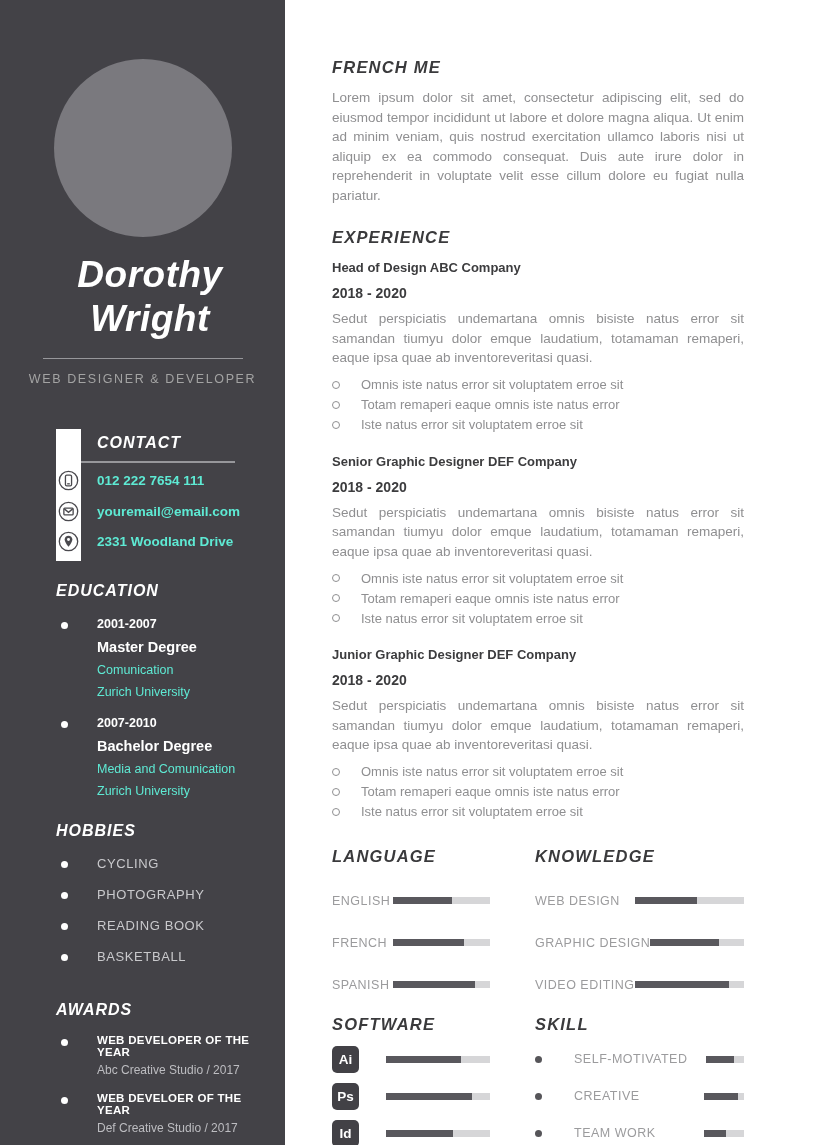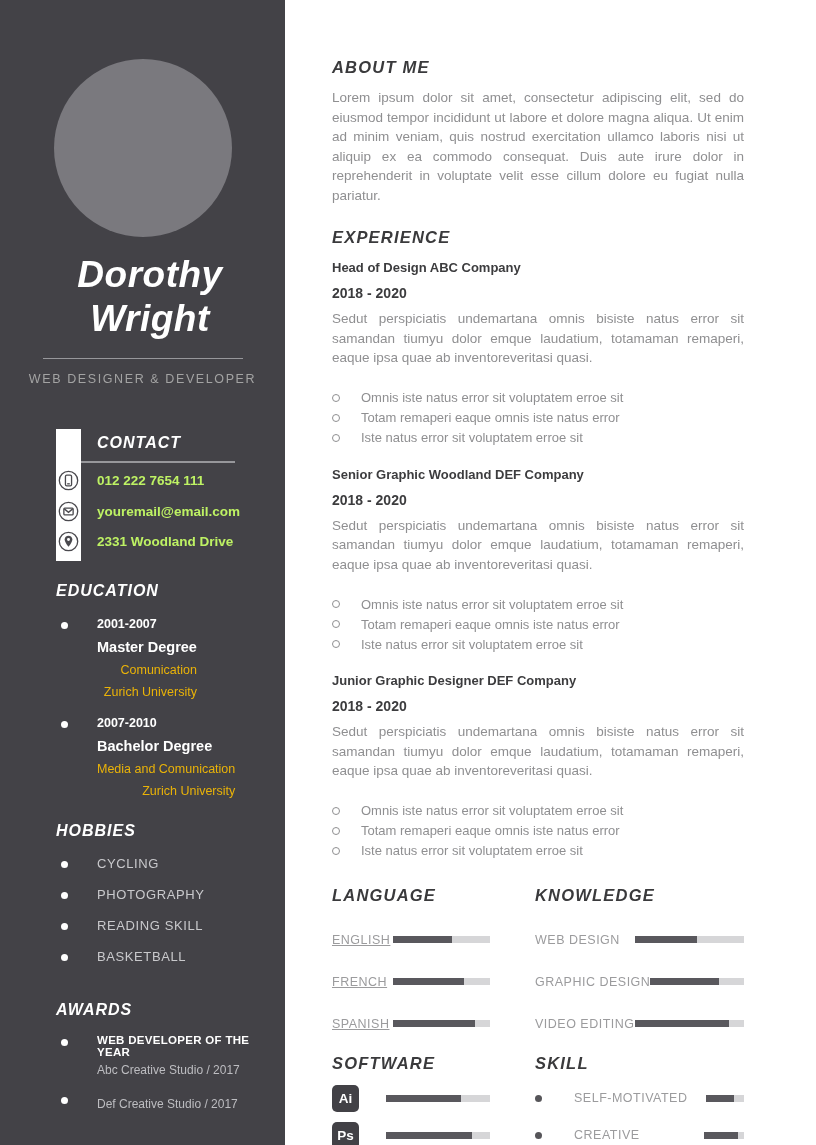--- a/index.html
+++ b/index.html
@@ -16,64 +16,64 @@
   .job-subtitle { margin-top:13px; text-align:center; font-size:12.5px; letter-spacing:1.6px; color:#a3a3a3; }
 
   .side-heading { font-style:italic; font-weight:bold; font-size:16px; letter-spacing:1px; color:#fff; }
 
   
   .contact { position:relative; height:132px; margin-top:43px; }
   .icon-strip { position:absolute; left:56px; top:0; width:25px; height:132px; background:#fff; }
   .contact-title { position:absolute; left:97px; top:5px; }
   .contact-underline { position:absolute; left:81px; top:32px; width:154px; height:2px; background:#97979b; }
   .contact-icon { position:absolute; left:58px; width:21px; height:21px; }
-  .contact-text { position:absolute; left:97px; font-size:13.5px; font-weight:bold; color:#bef264; white-space:nowrap; }
+  .contact-text { position:absolute; left:97px; font-size:13.5px; font-weight:bold; color:#5eead4; white-space:nowrap; }
   .ci-0 { top:41px; } .ct-0 { top:44px; }
   .ci-1 { top:72px; } .ct-1 { top:75px; }
   .ci-2 { top:102px; } .ct-2 { top:105px; }
 
   .side-section { padding-left:56px; padding-right:20px; }
   .edu-heading { margin-top:21px; }
   .edu-item { display:flex; margin-top:17px; }
   .marker-col { width:41px; flex:0 0 41px; }
   .dot { display:block; width:7px; height:7px; border-radius:50%; background:#fff; margin-left:5px; margin-top:5px; }
   .edu-period { font-size:12.5px; font-weight:bold; color:#fff; }
   .edu-degree { margin-top:8px; font-size:14.5px; font-weight:bold; color:#fff; }
-  .edu-muted  { margin-top:8px; font-size:12.5px; color:#eab308;text-align:right; }
+  .edu-muted  { margin-top:8px; font-size:12.5px; color:#5eead4; }
 
   .hobby-heading { margin-top:24px; }
   .hobby-item { display:flex; margin-top:16px; }
   .hobby-label { font-size:13px; letter-spacing:0.6px; color:#c9c9cc; }
 
   .awards-heading { margin-top:37px; }
   .award-item { display:flex; margin-top:15px; }
   .award-title { font-size:11.5px; font-weight:bold; letter-spacing:0.3px; color:#fff; }
   .award-sub { margin-top:5px; font-size:12px; color:#bdbdc1; }
 
   
   .main { position:absolute; left:332px; top:0; width:412px; }
   .main-heading { font-style:italic; font-weight:bold; font-size:16.5px; letter-spacing:1.2px; color:#3a3a3c; }
   .about-heading { margin-top:58px; }
   .body-text { margin-top:11px; font-size:13.5px; line-height:19.5px; color:#8f8f91; text-align:justify; }
 
   .exp-heading { margin-top:23px; }
   .job-role { margin-top:13px; font-size:13px; font-weight:bold; color:#3c3c3e; }
   .job-period { margin-top:10px; font-size:14px; font-weight:bold; color:#3c3c3e; }
   .job-summary { margin-top:8px; font-size:13.5px; line-height:19.5px; color:#8f8f91; text-align:justify; }
-  .job-bullets { margin-top:20px; }
+  .job-bullets { margin-top:7px; }
   .job-bullet { display:flex; align-items:center; height:20px; font-size:13px; color:#8f8f91; }
   .ring { flex:0 0 8px; width:8px; height:8px; border:1.5px solid #8f8f91; border-radius:50%; margin-right:21px; }
 
   
   .bottom-grid { display:grid; grid-template-columns:158px 209px; column-gap:45px; }
   .grid-row1 { margin-top:25px; }
   .grid-row2 { margin-top:23px; }
   .bar-row { display:flex; align-items:center; margin-top:28px; }
   .bar-label { font-size:12.5px; letter-spacing:0.5px; color:#9b9b9d; white-space:nowrap; }
-  .lang .bar-label { flex:0 0 61px;text-decoration:underline; }
+  .lang .bar-label { flex:0 0 61px; }
   .know .bar-label { flex:0 0 100px; }
   .track { height:7px; background:#d6d6d8; flex:1 1 auto; }
   .fill { height:7px; background:#59585d; }
 
   .sw-row { display:flex; align-items:center; margin-top:10px; height:27px; }
   .sw-row:first-of-type { margin-top:12px; }
   .sw-badge { flex:0 0 27px; width:27px; height:27px; border-radius:5px; background:#424146; color:#fff;
               font-weight:bold; font-size:13.5px; display:flex; align-items:center; justify-content:center; }
   .sw-track { margin-left:27px; }
   .skill-row { display:flex; align-items:center; margin-top:10px; height:27px;gap:18px; }
@@ -169,21 +169,21 @@
       <div class="hobby-item">
         <span class="marker-col">
             <span class="dot"></span>
           </span>
         <span class="hobby-label">PHOTOGRAPHY</span>
       </div>
       <div class="hobby-item">
         <span class="marker-col">
             <span class="dot"></span>
           </span>
-        <span class="hobby-label">READING SKILL</span>
+        <span class="hobby-label">READING BOOK</span>
       </div>
       <div class="hobby-item">
         <span class="marker-col">
             <span class="dot"></span>
           </span>
         <span class="hobby-label">BASKETBALL</span>
       </div>
 
       <div class="side-heading awards-heading">AWARDS</div>
       <div class="award-item">
@@ -193,29 +193,30 @@
         <div>
           <div class="award-title">WEB DEVELOPER OF THE YEAR</div>
           <div class="award-sub">Abc Creative Studio / 2017</div>
         </div>
       </div>
       <div class="award-item">
         <span class="marker-col">
             <span class="dot"></span>
           </span>
         <div>
+          <div class="award-title">WEB DEVELOER OF THE YEAR</div>
           <div class="award-sub">Def Creative Studio / 2017</div>
         </div>
       </div>
     </div>
   </aside>
 
   <main class="main">
 
-    <h2 class="main-heading about-heading">ABOUT ME</h2>
+    <h2 class="main-heading about-heading">FRENCH ME</h2>
     <p class="body-text">Lorem ipsum dolor sit amet, consectetur adipiscing elit, sed do eiusmod tempor incididunt ut labore et dolore magna aliqua. Ut enim ad minim veniam, quis nostrud exercitation ullamco laboris nisi ut aliquip ex ea commodo consequat. Duis aute irure dolor in reprehenderit in voluptate velit esse cillum dolore eu fugiat nulla pariatur.</p>
 
     <h2 class="main-heading exp-heading">EXPERIENCE</h2>
 
     <section>
       <div class="job-role">Head of Design ABC Company</div>
       <div class="job-period">2018 - 2020</div>
       <p class="job-summary">Sedut perspiciatis undemartana omnis bisiste natus error sit samandan tiumyu dolor emque laudatium, totamaman remaperi, eaque ipsa quae ab inventoreveritasi quasi.</p>
       <div class="job-bullets">
         <div class="job-bullet">
@@ -227,21 +228,21 @@
             <span>Totam remaperi eaque omnis iste natus error</span>
           </div>
         <div class="job-bullet">
             <span class="ring"></span>
             <span>Iste natus error sit voluptatem erroe sit</span>
           </div>
       </div>
     </section>
 
     <section>
-      <div class="job-role" style="margin-top:19px">Senior Graphic Woodland DEF Company</div>
+      <div class="job-role" style="margin-top:19px">Senior Graphic Designer DEF Company</div>
       <div class="job-period">2018 - 2020</div>
       <p class="job-summary">Sedut perspiciatis undemartana omnis bisiste natus error sit samandan tiumyu dolor emque laudatium, totamaman remaperi, eaque ipsa quae ab inventoreveritasi quasi.</p>
       <div class="job-bullets">
         <div class="job-bullet">
             <span class="ring"></span>
             <span>Omnis iste natus error sit voluptatem erroe sit</span>
           </div>
         <div class="job-bullet">
             <span class="ring"></span>
             <span>Totam remaperi eaque omnis iste natus error</span>

